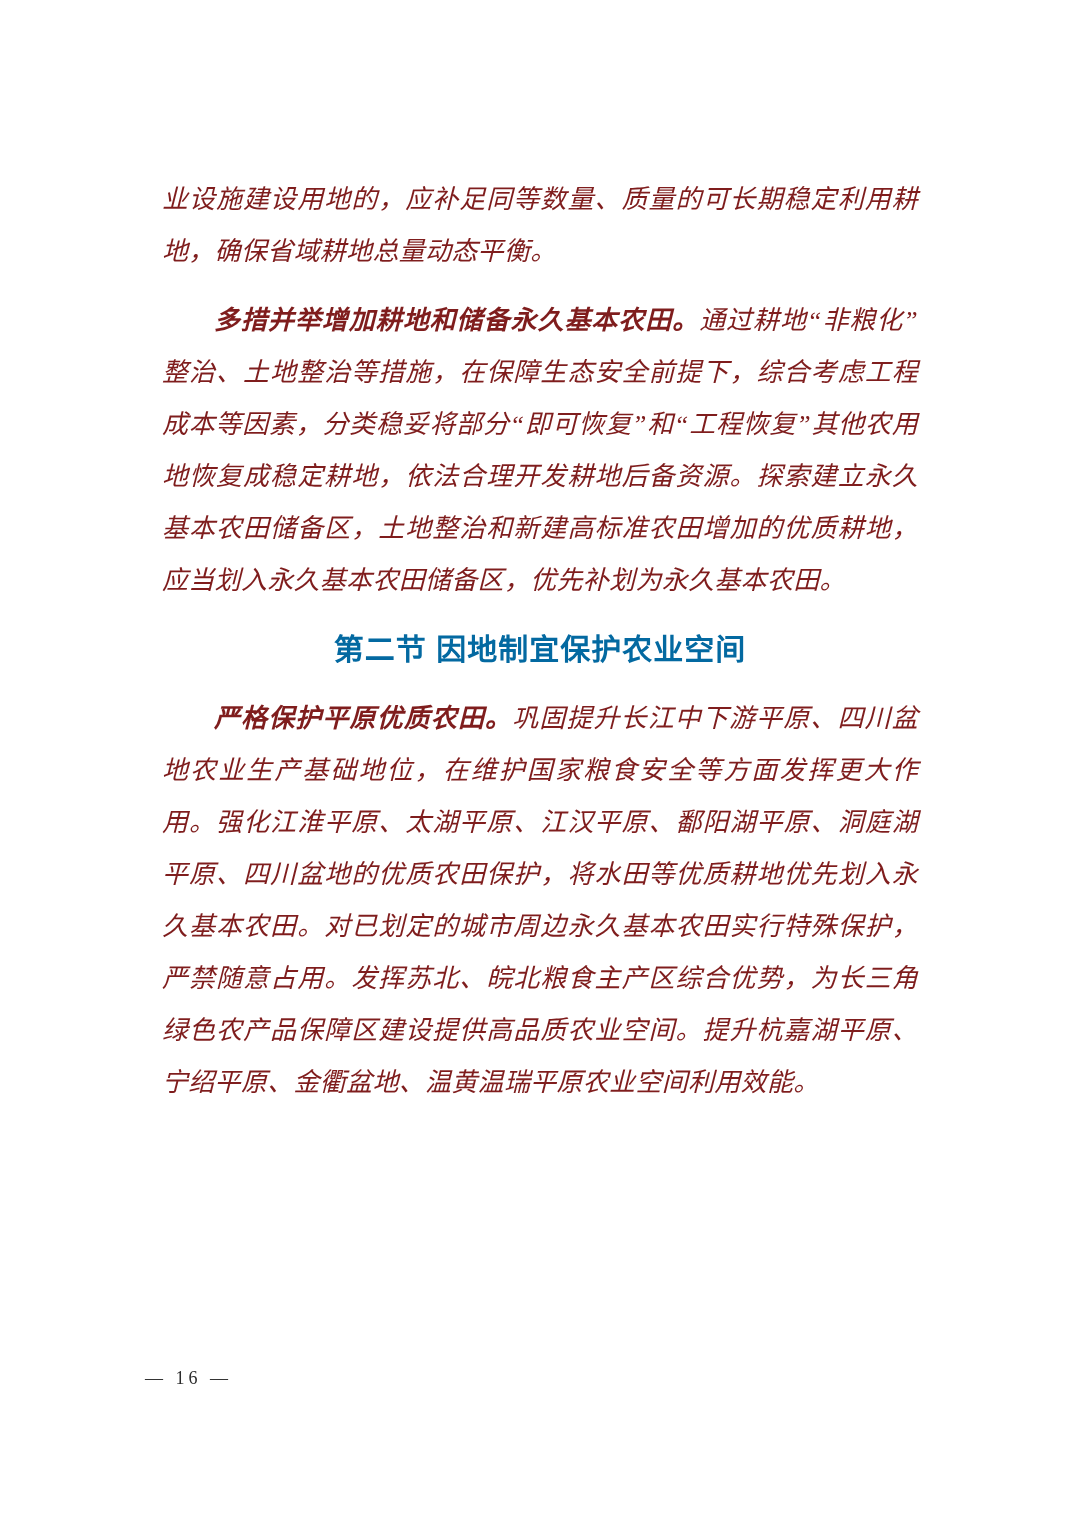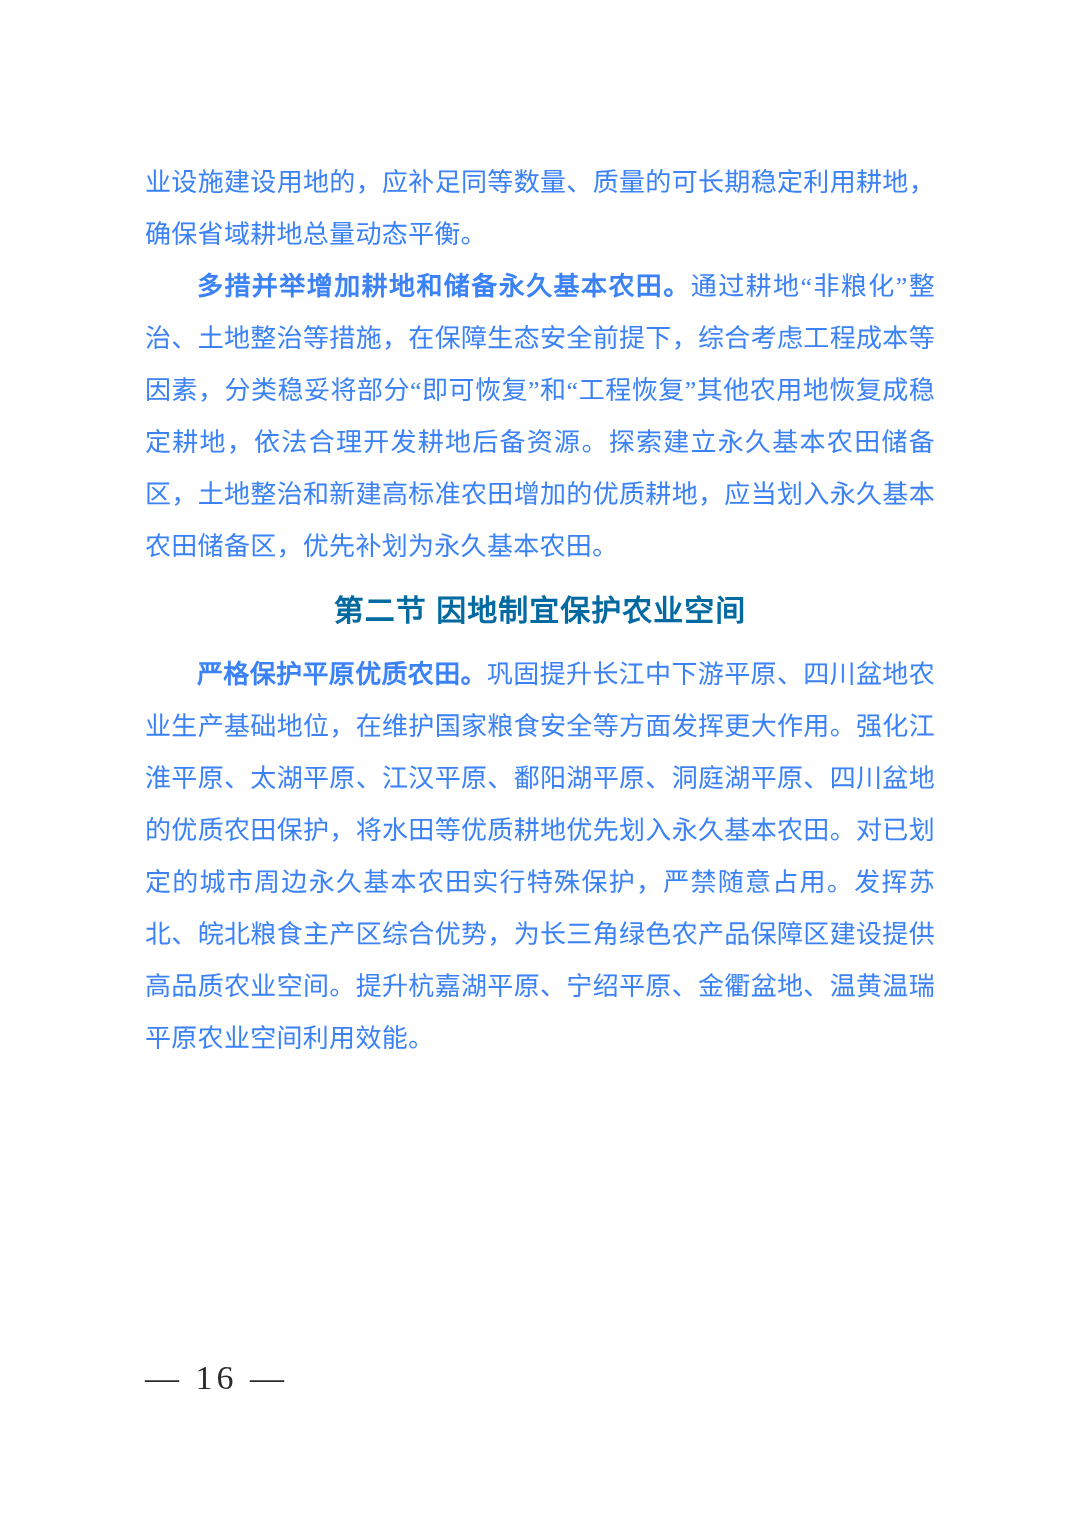--- a/index.html
+++ b/index.html
@@ -16,26 +16,27 @@
     font-family: "Liberation Serif", serif;
     color: #2b2b2b;
   }
   .text-area {
     position: absolute;
     left: 145px;
     top: 157px;
     width: 790px;
   }
   .para {
-    margin: 0;
+    margin: 17px;
     font-size: 26px;
     line-height: 52px;
     letter-spacing: 0.3px;
     text-align: justify;
-    color: #3b82f6;
+    color: #7f1d1d;
+    font-style: italic;
   }
   .para.indented {
     text-indent: 52px;
   }
   .para .lead {
     font-weight: bold;
   }
   .section-heading {
     margin: 12px 0;
     font-size: 30px;
@@ -43,21 +44,21 @@
     text-align: center;
     font-family: "Liberation Sans", sans-serif;
     font-weight: bold;
     letter-spacing: 1px;
     color: #0369a1;
   }
   .page-footer {
     position: absolute;
     left: 145px;
     top: 1358px;
-    font-size: 34px;
+    font-size: 18px;
     line-height: 40px;
     letter-spacing: 4px;
     color: #2b2b2b;
     font-family: "Liberation Serif", serif;
   }
 </style>
 </head>
 <body>
 
 <div class="page">

